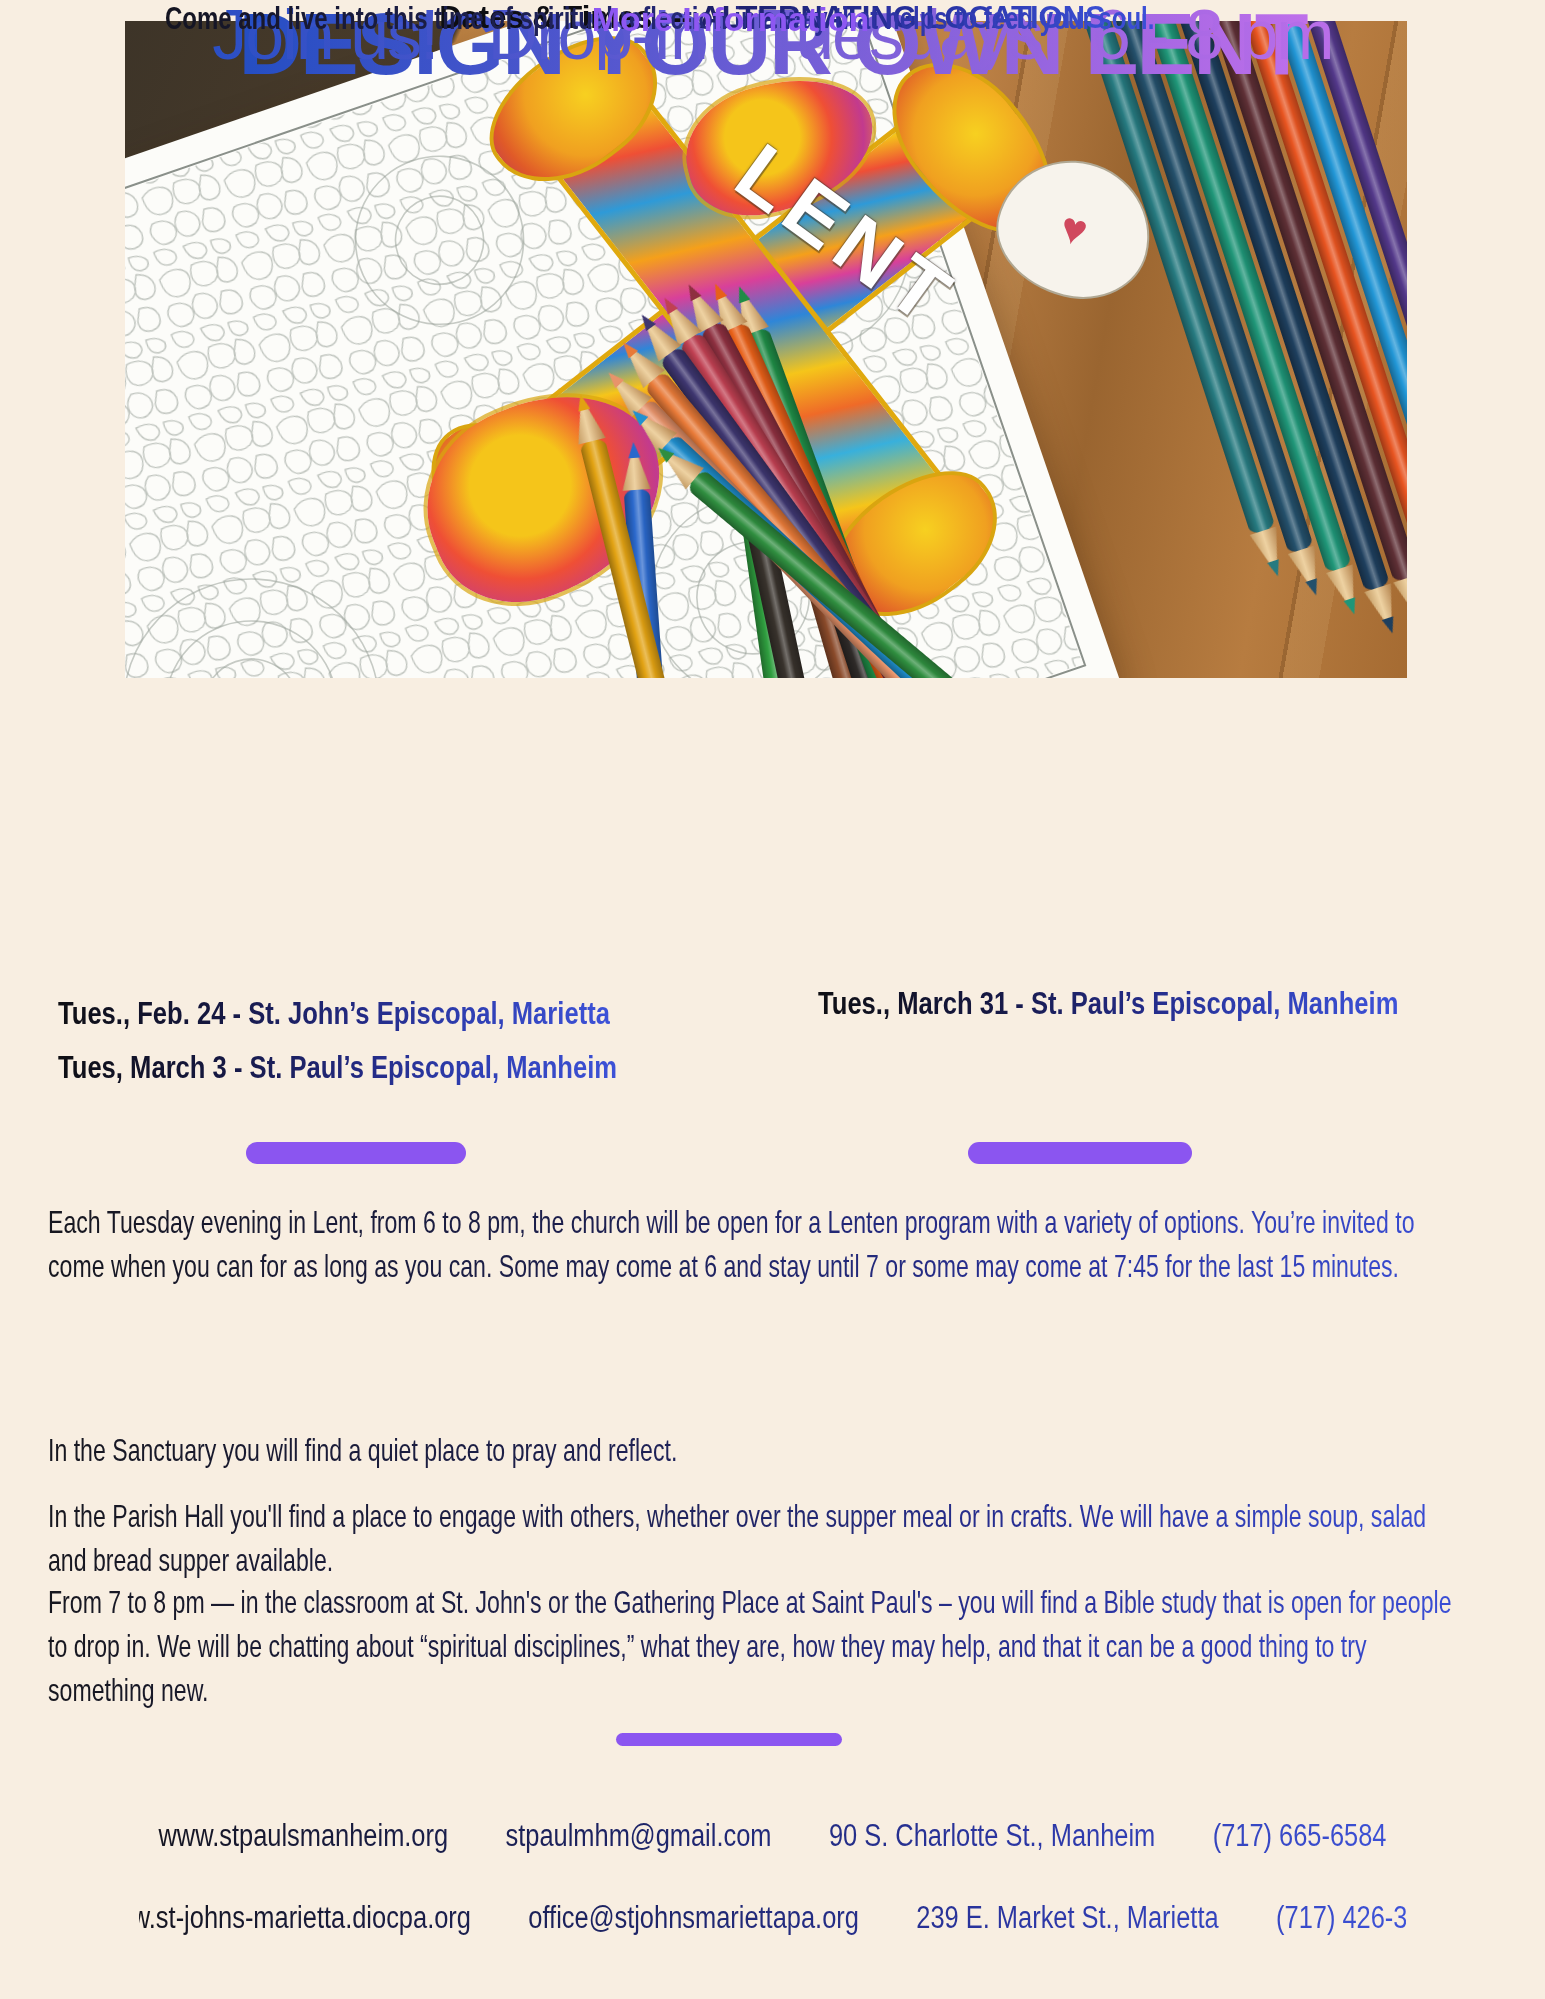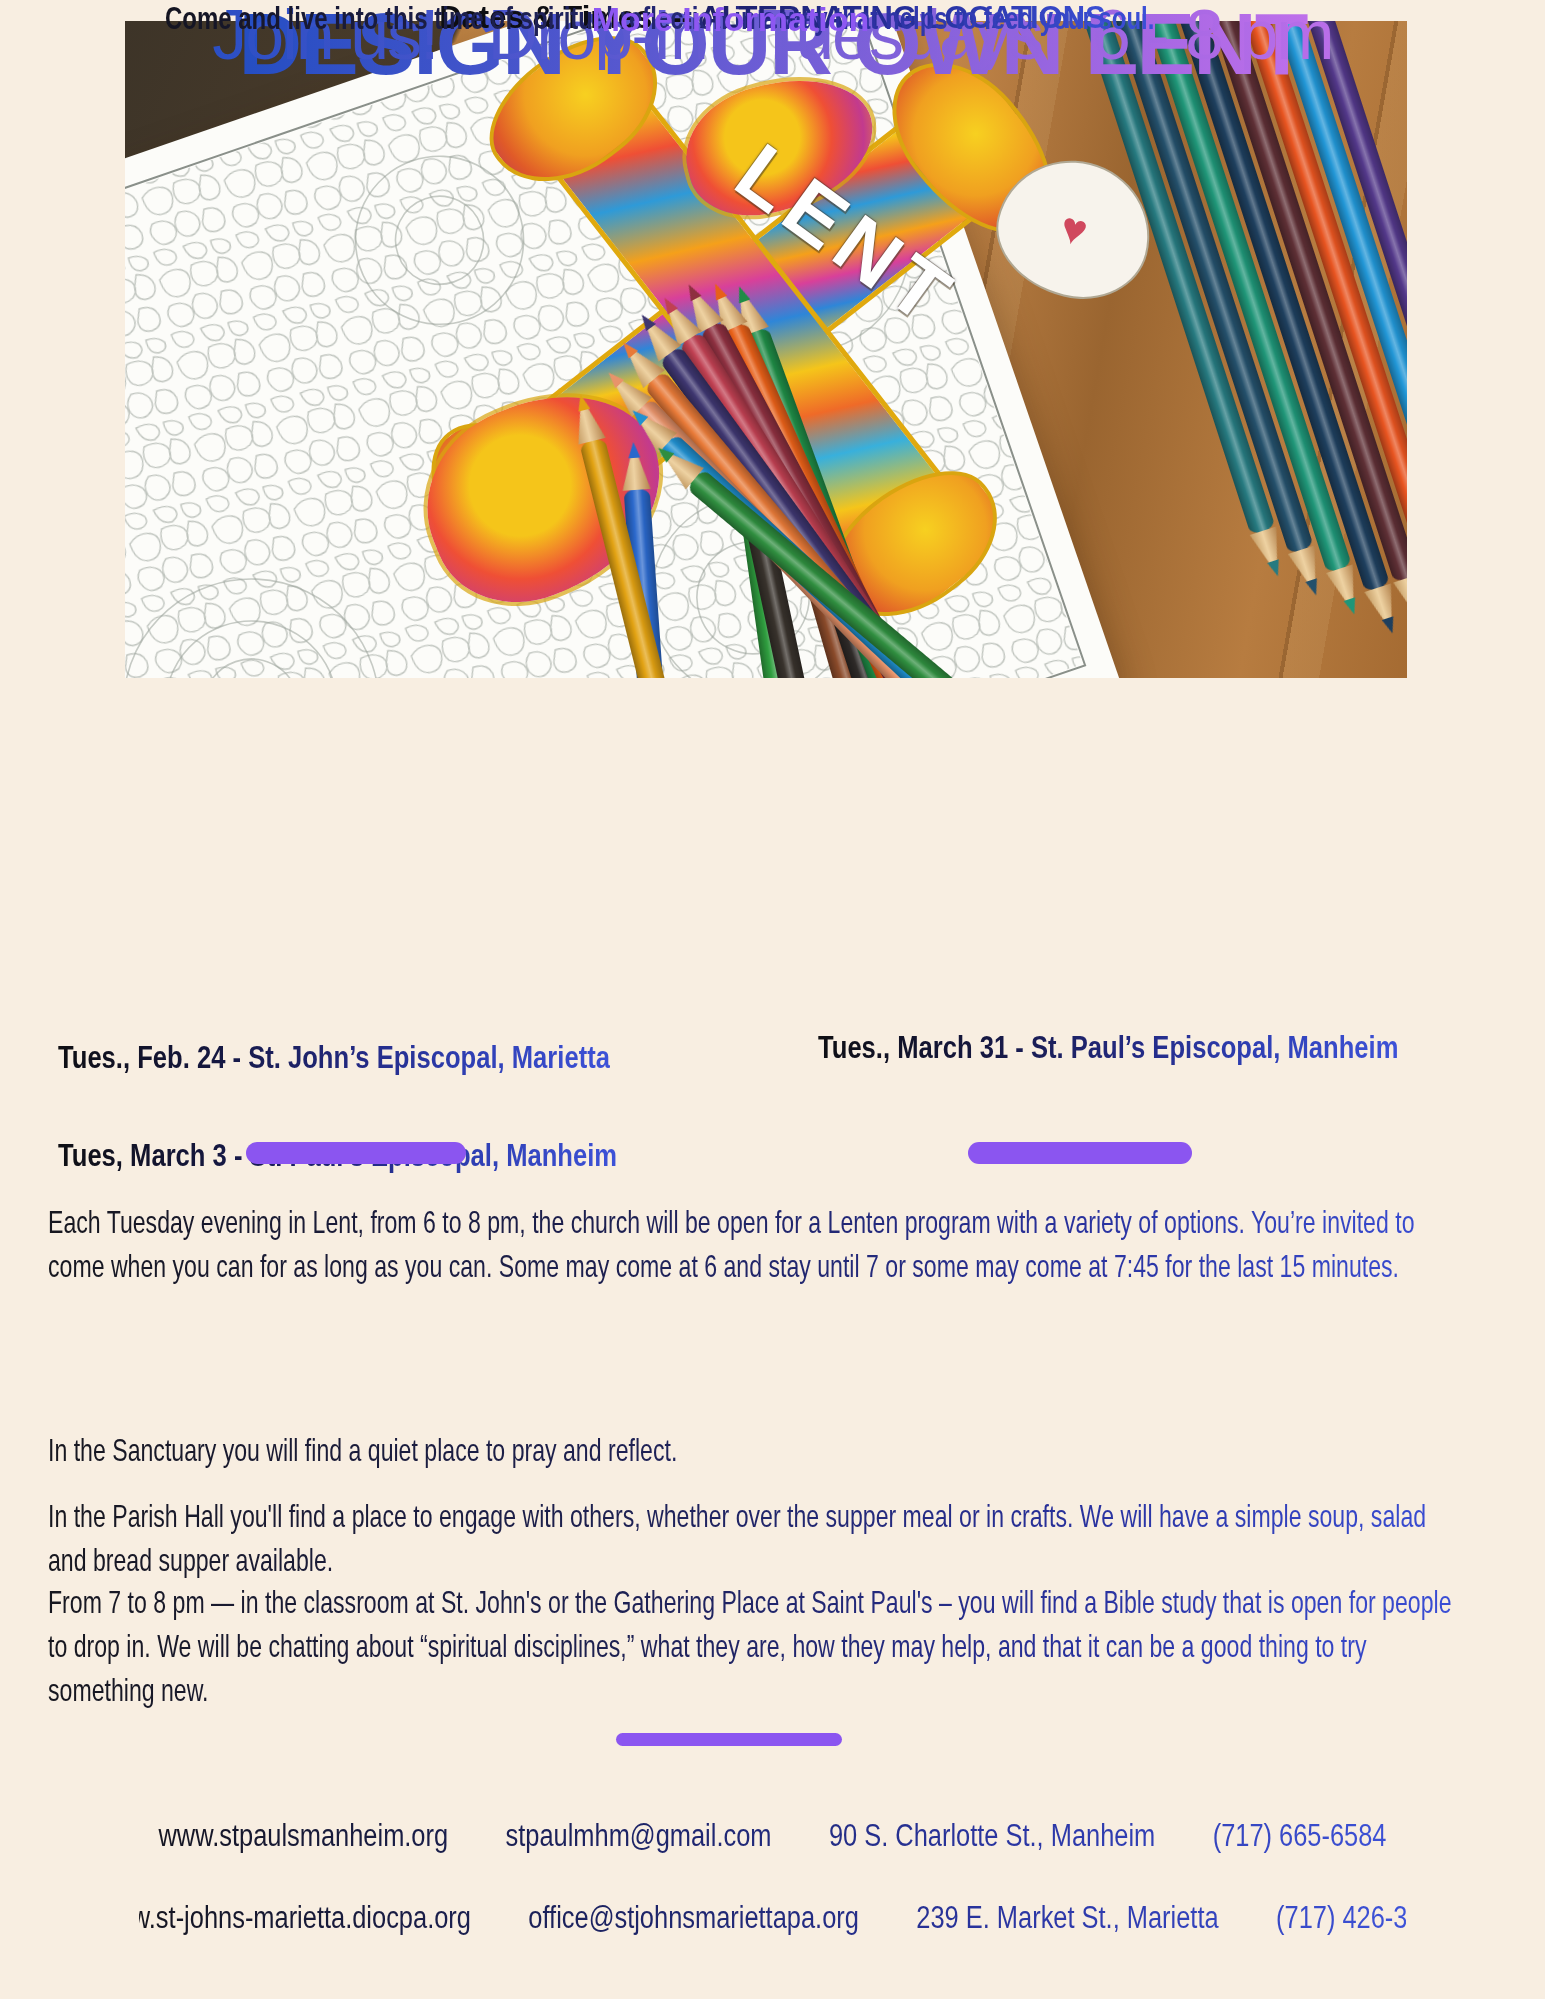--- a/index.html
+++ b/index.html
@@ -41,21 +41,21 @@
   }
   .dates-header{
     left:0;top:925;width:1545px;text-align:center;font-size:31px;font-weight:bold;white-space:nowrap;
   }
   .dates-header .prefix{color:#0e0e12;}
 
   .sched-col{width:700px;}
   .sched-line{
     display:inline-block;white-space:nowrap;font-size:32px;font-weight:bold;line-height:54px;
   }
-  .sched-col .row{height:54px;margin-top:44px;}
+  .sched-col .row{height:54px;}
 
   .bar{background:#8b55f0;border-radius:12px;}
 
   .para{
     font-size:32px;line-height:44px;width:1950px;
     transform:scaleX(.722);transform-origin:0 0;
   }
   .emph-wrap{left:0;top:1352;width:1545px;display:flex;}
   .emph{display:inline-block;white-space:nowrap;font-size:32px;font-weight:bold;}
 

